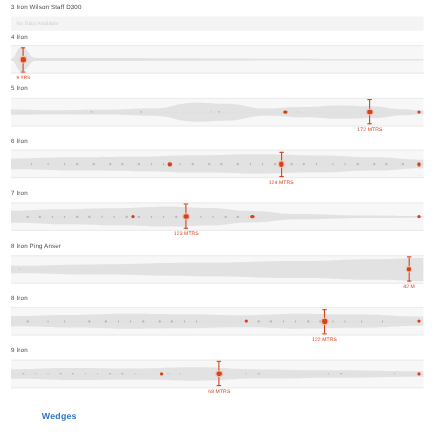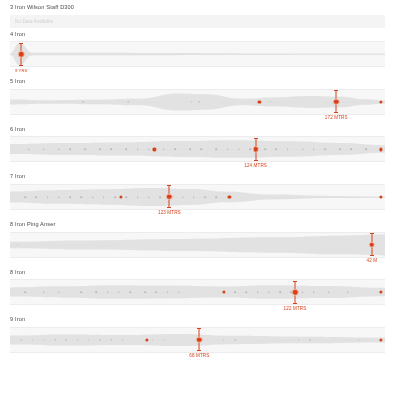--- a/index.html
+++ b/index.html
@@ -418,13 +418,14 @@
               <div class="cap-bot"></div>
               <div class="knob"></div>
             </div>
           </div>
         </div>
         <div style="position: relative; height: 8px; margin: 0px 10px;">
           <div class="marker-label" style="left: 50.5%; top: 1.5px;">68 MTRS</div>
         </div>
       </div>
     </div>
+  <div class="section-heading" id="wedges-heading" style="position: absolute; left: 0px; top: 374px;">Wedges</div>
 </div>
 
 </body></html>

